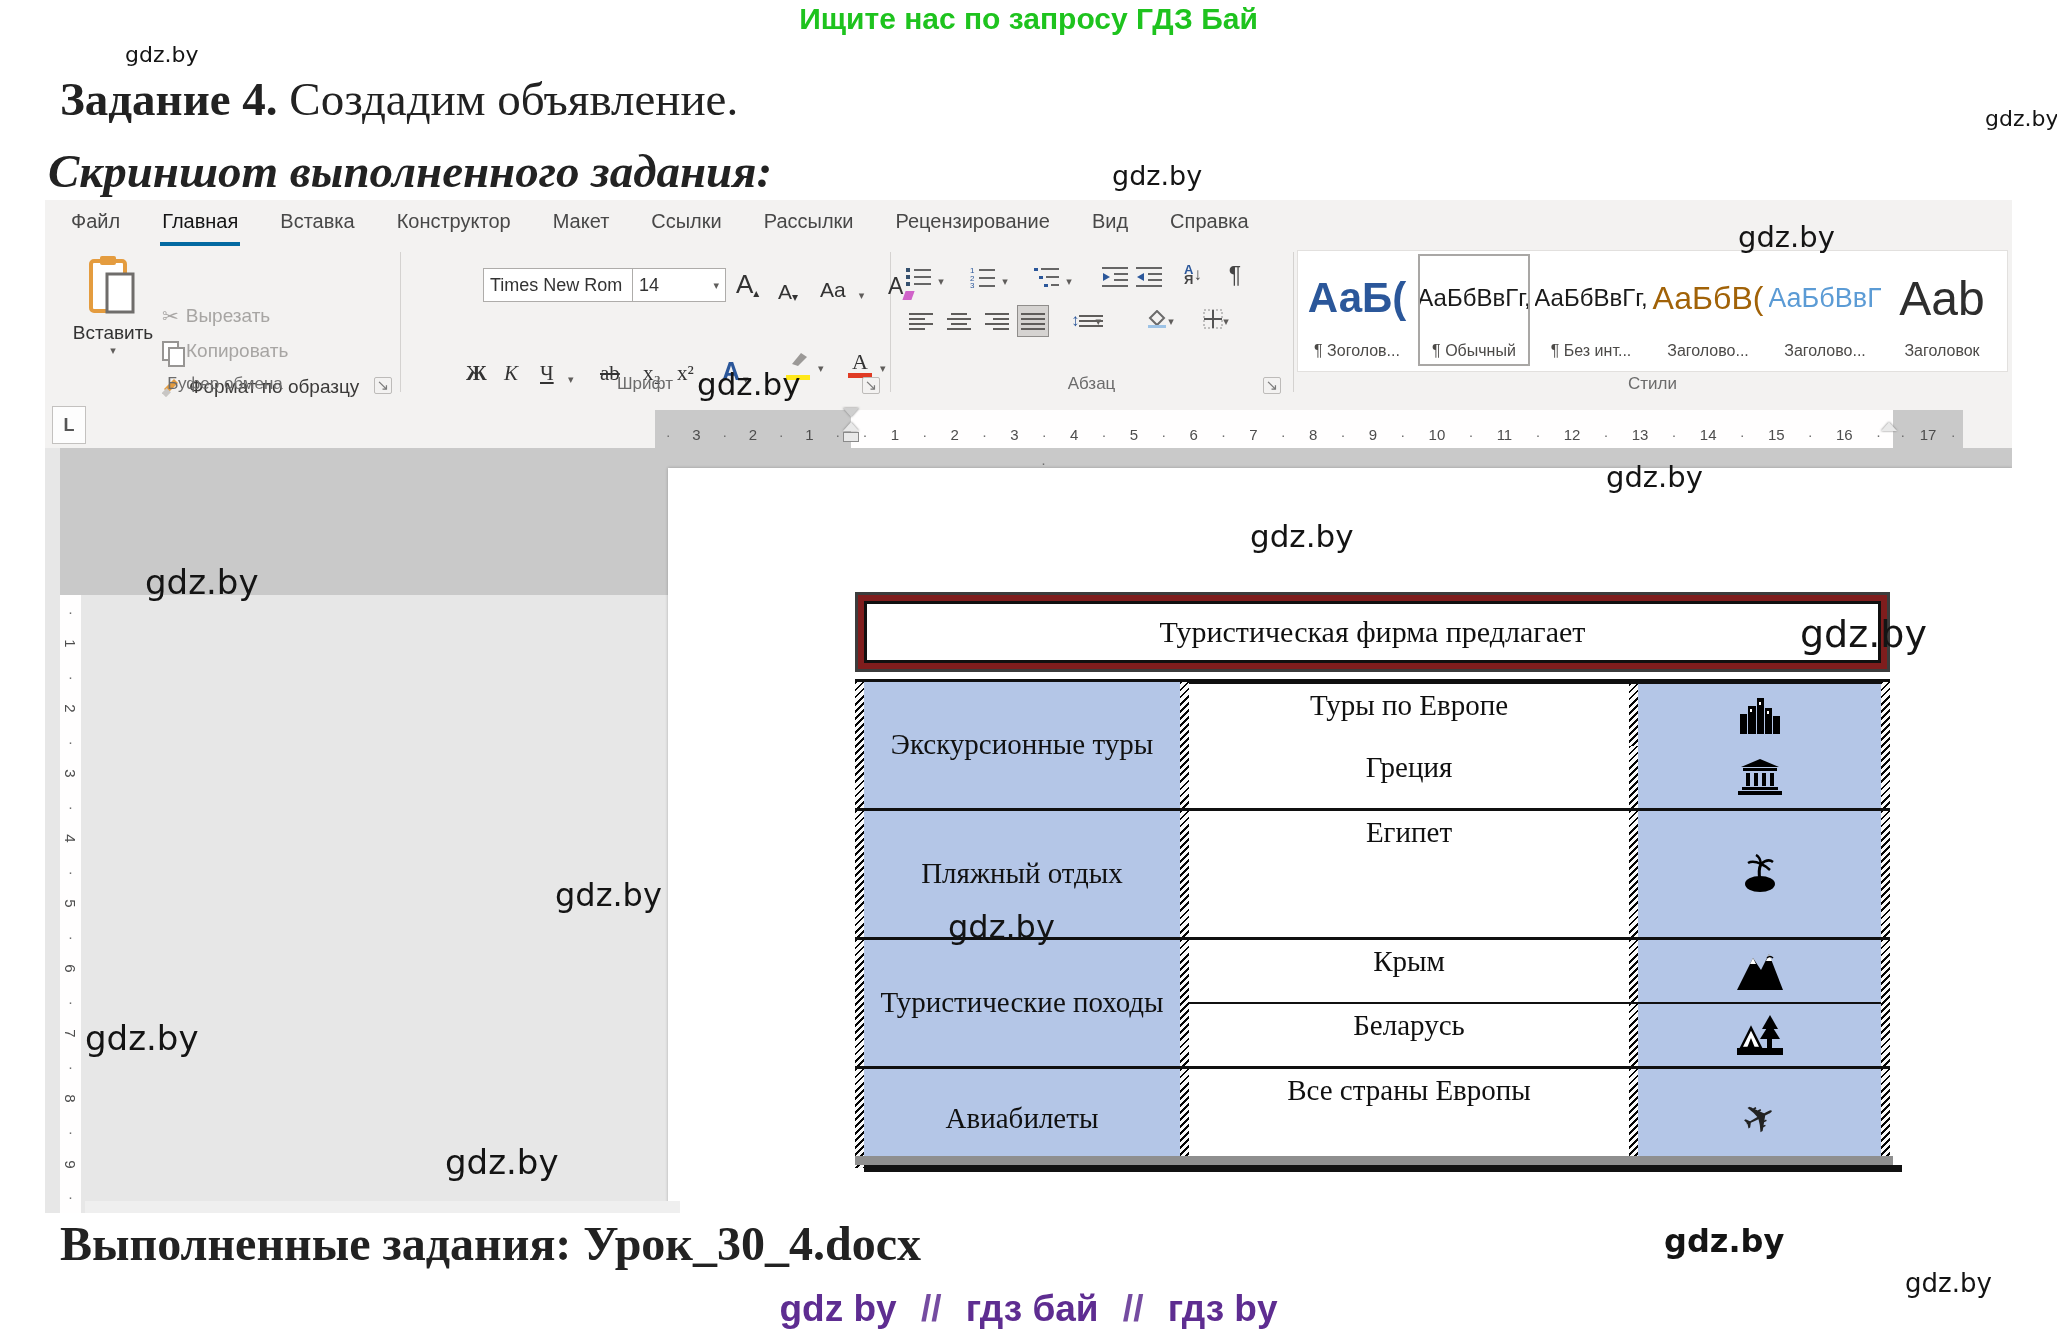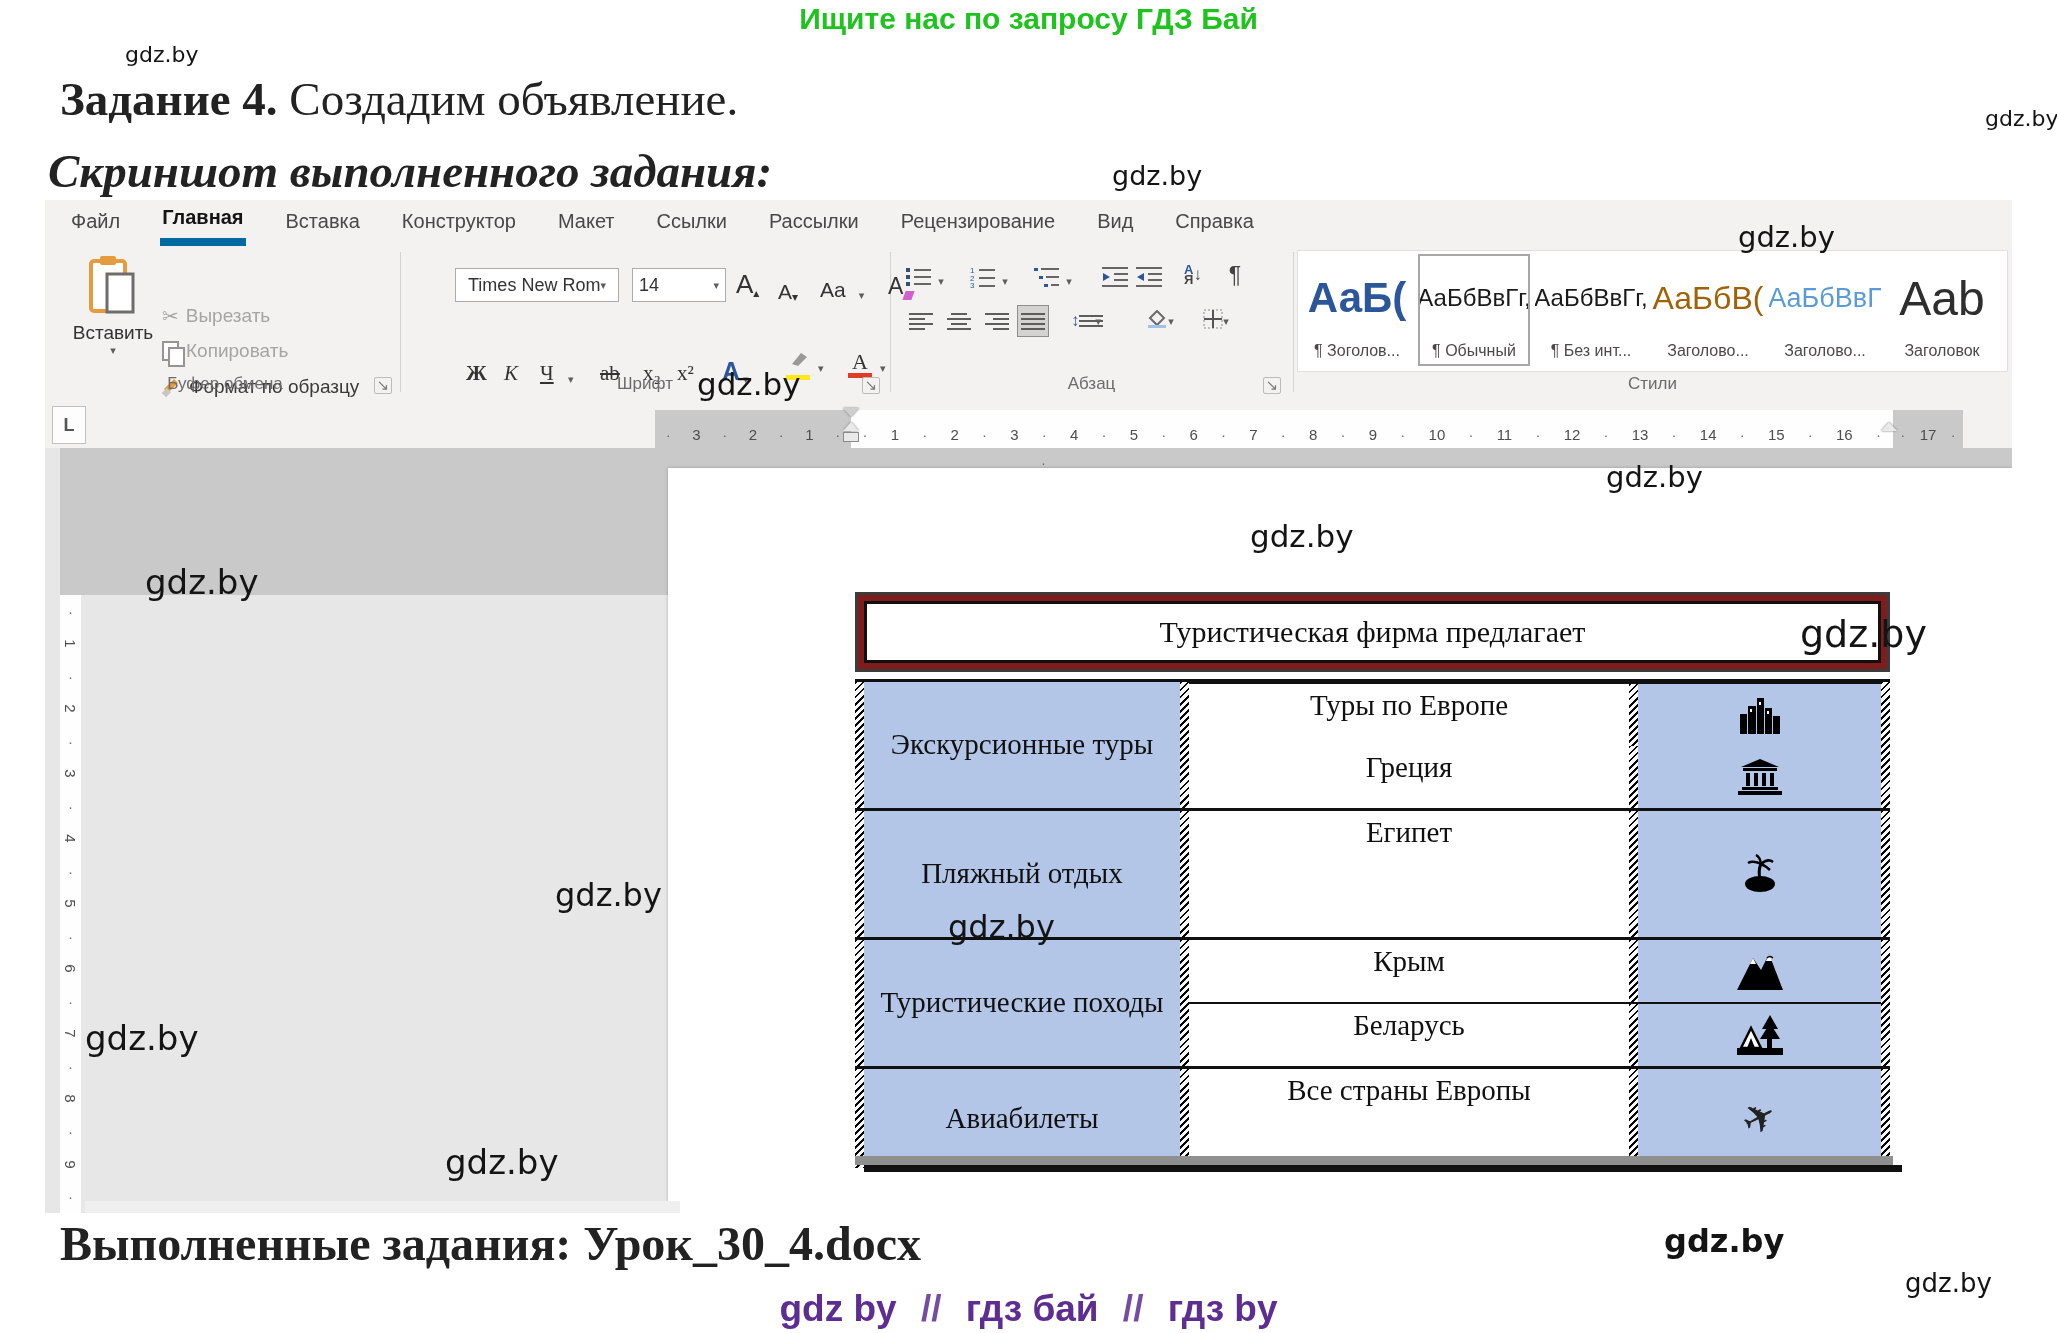--- a/index.html
+++ b/index.html
@@ -18,21 +18,21 @@
 
   
   .wm{position:absolute;color:#141414;white-space:nowrap;z-index:60;font-family:"DejaVu Sans",sans-serif;}
 
   
   #win{position:absolute;left:45px;top:200px;width:1967px;height:1013px;background:#f3f2f1;}
 
   .tabs{position:absolute;left:10px;top:4px;height:42px;display:flex;align-items:flex-end;gap:38px;
         padding-left:14px;font-size:20px;color:#484848;}
   .tab{padding:6px 2px 9px 2px;border-bottom:4px solid transparent;cursor:default;}
-  .tab.active{color:#141414;border-bottom:8px solid #0369a1;font-weight:700;}
+  .tab.active{color:#141414;border-bottom:4px solid #0369a1;font-weight:400;}
 
   .ribbon{position:absolute;left:0;top:46px;width:1967px;height:154px;}
   .gsep{position:absolute;top:6px;width:1px;height:140px;background:#d4d2d0;}
   .grouplabel{position:absolute;bottom:6px;width:100%;text-align:center;font-size:17px;color:#6b6b6b;}
   .launcher{position:absolute;bottom:6px;font-size:15px;color:#7a7a7a;border:1px solid #bdbbb9;line-height:13px;
             width:16px;height:15px;text-align:center;border-radius:2px;}
 
   
   .g-clip{position:absolute;left:5px;top:0;width:350px;height:154px;}
   .paste{position:absolute;left:14px;top:8px;width:98px;height:110px;text-align:center;}
@@ -188,21 +188,21 @@
             <polygon points="2,12 12,2 16,6 6,16" fill="#e49c3f"></polygon>
             <rect x="1" y="13" width="7" height="6" fill="#c8c6c4" transform="rotate(-45 4 16)"></rect>
           </svg>
           <span>Формат по образцу</span>
         </div>
         <div class="grouplabel">Буфер обмена</div>
         <div class="launcher" style="right:8px">↘</div>
       </div>
 
       <div class="g-font">
-        <div class="combo" style="left:55px;width:150px;justify-content:center;">
+        <div class="combo" style="left:83px;width:150px;">
           <span>Times New Rom</span>
           <span class="chev">▾</span>
         </div>
         <div class="combo" style="left:232px;width:80px;">
           <span>14</span>
           <span class="chev">▾</span>
         </div>
         <div class="fbtn" style="left:336px;top:20px;font-size:26px;">
           <span>A</span>
             <sup style="font-size:12px">▴</sup>

